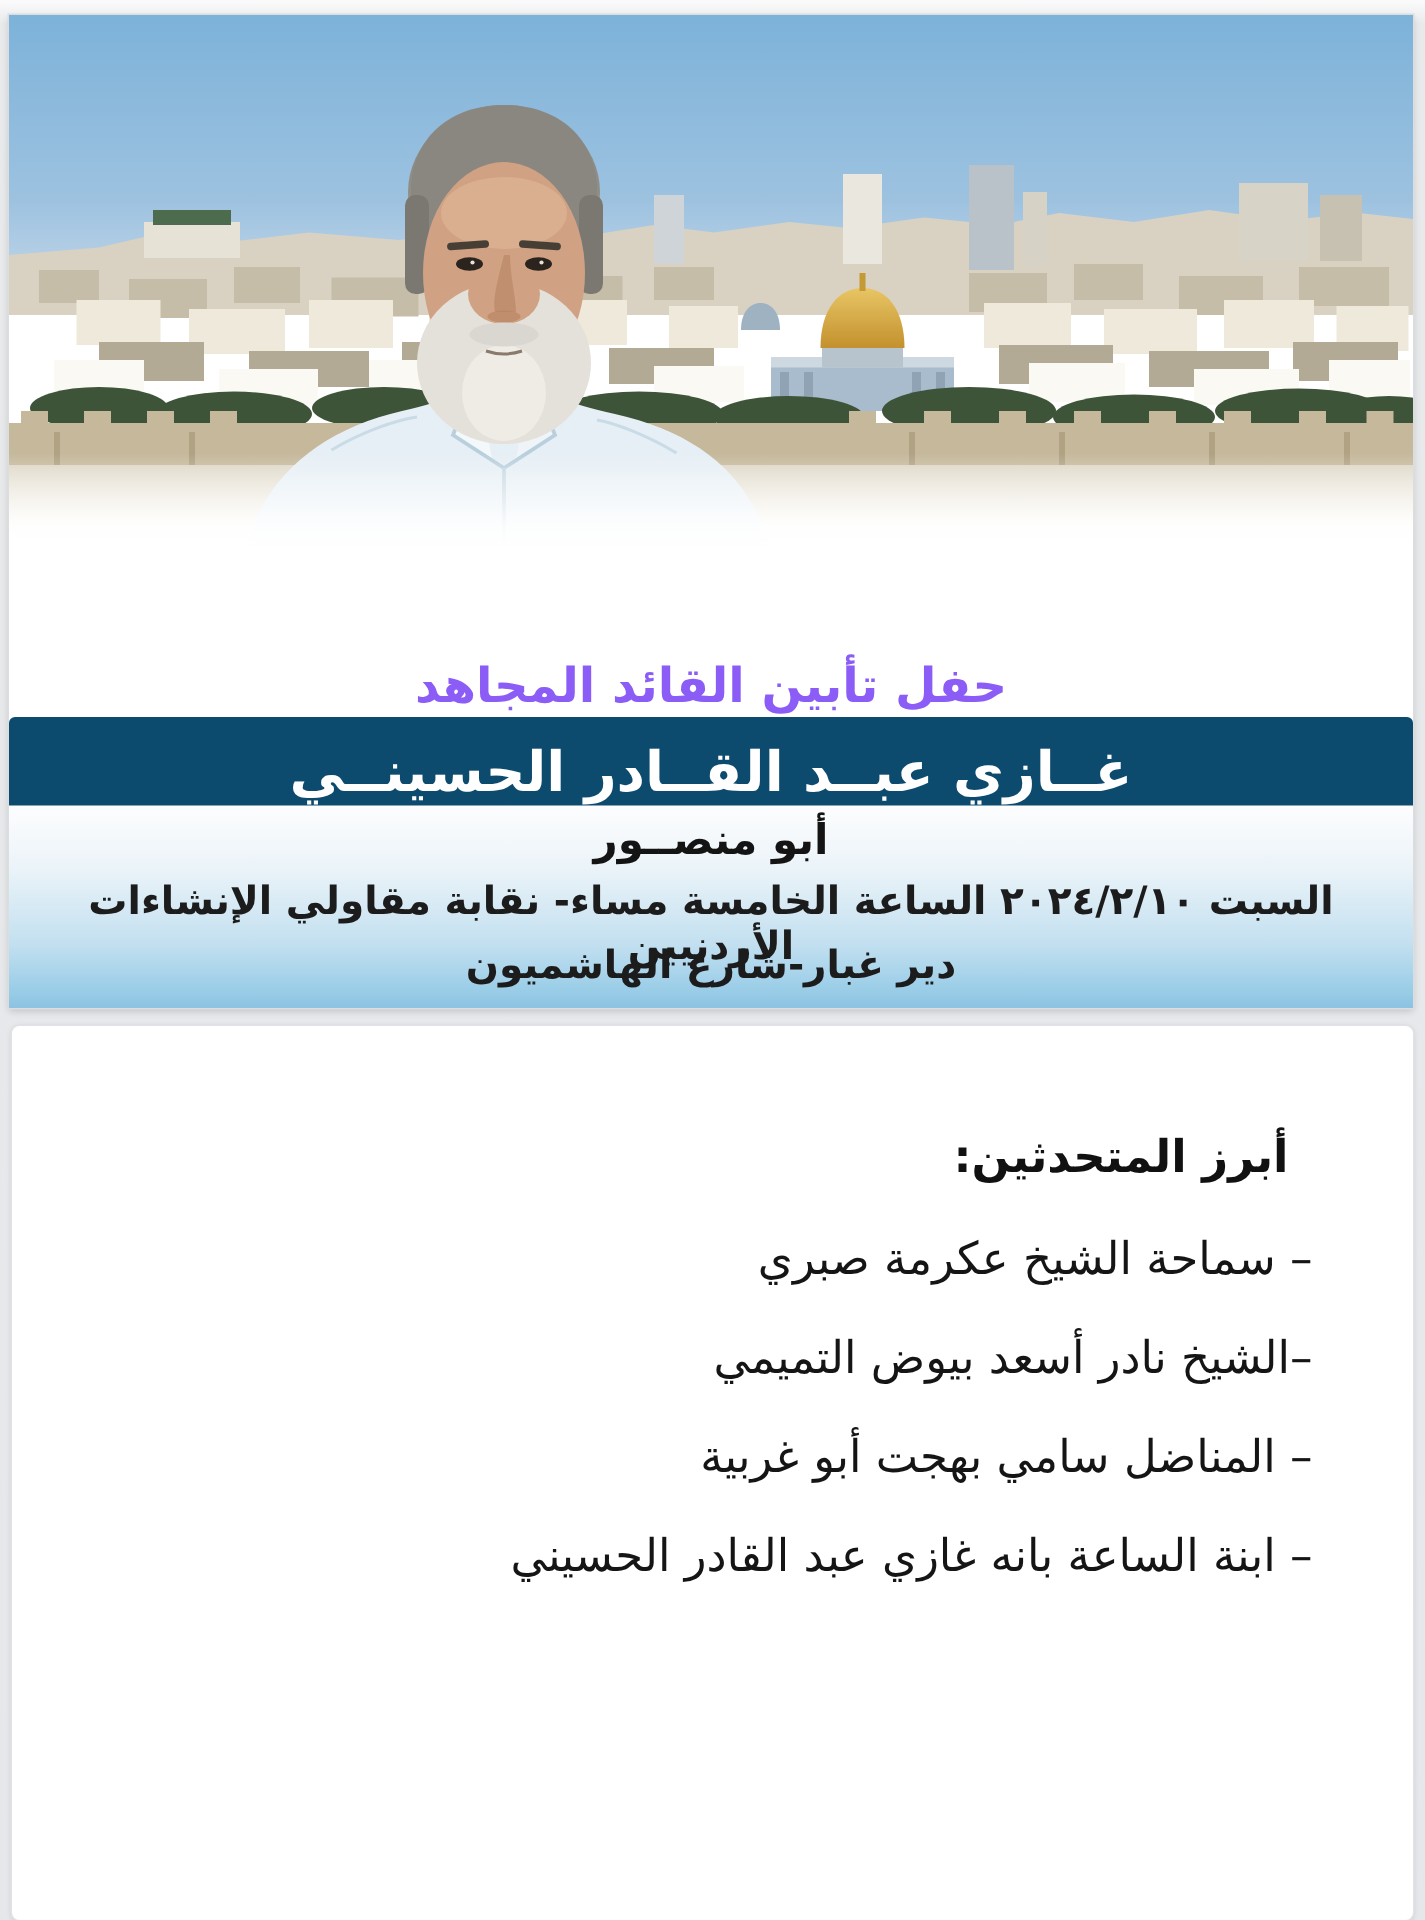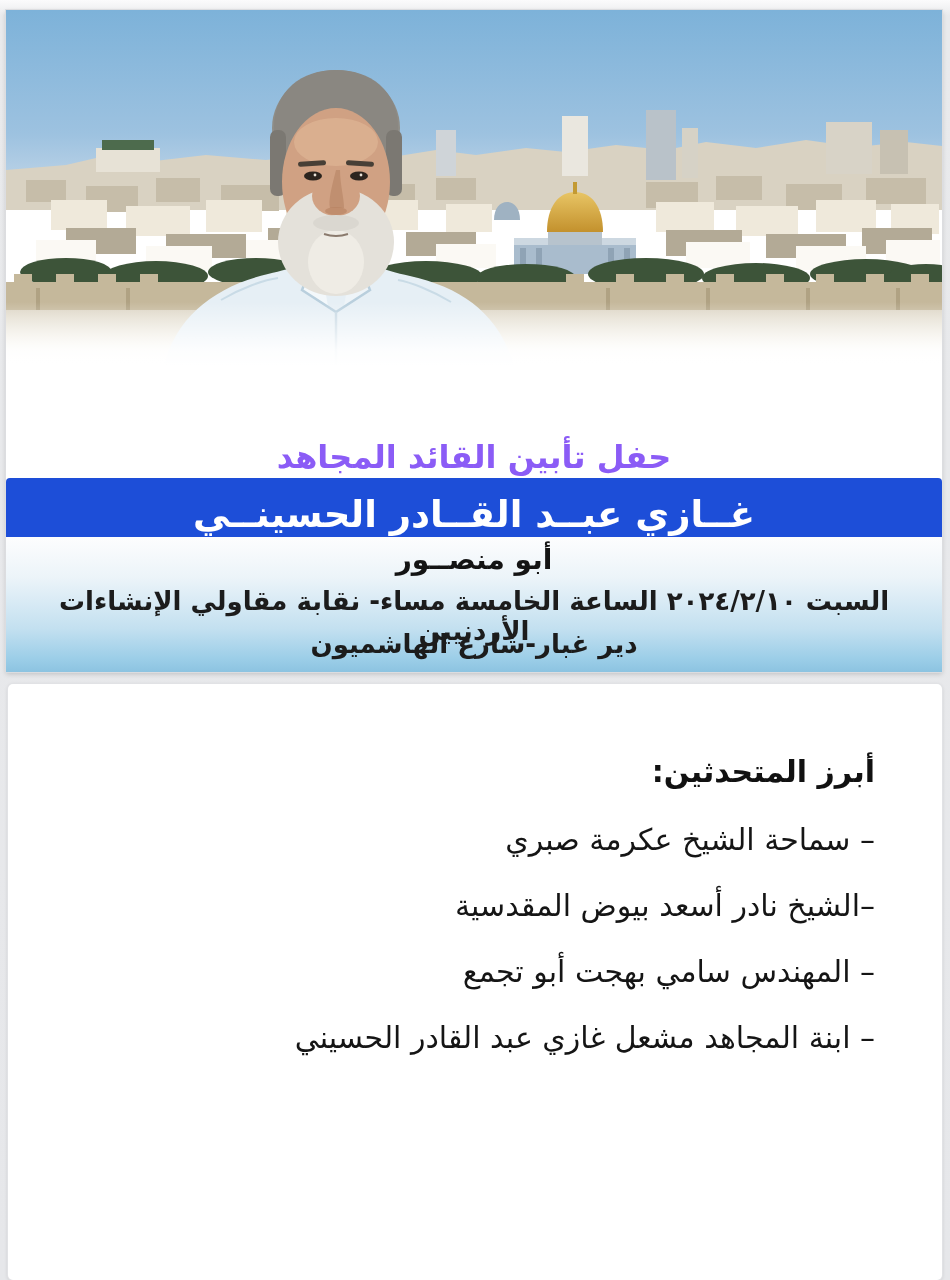--- a/index.html
+++ b/index.html
@@ -14,40 +14,40 @@
     left:6px;top:10px;width:936px;height:662px;
     box-shadow:0 0 0 1px #dcdde0,0 2px 5px rgba(0,0,0,.18);
   }
   .hero{position:absolute;left:0;top:0;width:936px;height:356px;}
   .txt{position:absolute;left:0;right:0;text-align:center;direction:rtl;font-weight:bold;}
   .intro1{top:322px;font-size:29px;color:#2b2b2b;}
   .intro2{top:376px;font-size:29px;color:#2b2b2b;}
   .event-title{top:428px;font-size:32px;color:#8b5cf6;}
   .name-banner{
     position:absolute;left:0;top:468px;width:936px;height:72px;
-    background:#1d4ed8;border-radius:4px;
+    background:#0c4a6e;border-radius:4px;
     display:flex;align-items:center;justify-content:center;
   }
   .name-banner .name{direction:rtl;font-weight:bold;font-size:37px;color:#ffffff;letter-spacing:0;}
   .footer-band{
     position:absolute;left:0;top:527px;width:936px;height:135px;
     background:linear-gradient(180deg,#fdfdfe 0%,#ecf4f9 30%,#c3e0f0 68%,#9ccee8 90%,#8cc3e1 100%);
   }
   .kunya{top:6px;font-size:28px;color:#141414;}
   .datetime{top:49px;font-size:26px;color:#1c1c1c;}
   .address{top:92px;font-size:26px;color:#1c1c1c;}
   
   .bottom-card{
     left:8px;top:684px;width:934px;height:596px;
     border-radius:5px;
     box-shadow:0 0 0 1px #e1e2e5,0 1px 4px rgba(0,0,0,.14);
     direction:rtl;
     padding:70px 67px 0 40px;box-sizing:border-box;
   }
-  .speakers-heading{font-size:30px;font-weight:bold;margin:0 0 32px 0;text-align:right;color:#111;}
+  .speakers-heading{font-size:30px;font-weight:bold;margin:0 16px 32px 0;text-align:right;color:#111;}
   .speakers-list{list-style:none;margin:0;padding:0;}
   .speakers-list li{
     font-size:30px;font-weight:normal;line-height:38px;margin:0 0 28px 0;
     text-align:right;color:#151515;white-space:nowrap;
   }
 </style>
 </head>
 <body>
 
 <div class="card top-card">
@@ -242,17 +242,17 @@
     <div class="txt kunya">أبو منصــور</div>
     <div class="txt datetime">السبت ٢٠٢٤/٢/١٠ الساعة الخامسة مساء- نقابة مقاولي الإنشاءات الأردنيين</div>
     <div class="txt address">دير غبار-شارع الهاشميون</div>
   </div>
 </div>
 
 <div class="card bottom-card">
   <h2 class="speakers-heading">أبرز المتحدثين:</h2>
   <ul class="speakers-list">
     <li>– سماحة الشيخ عكرمة صبري</li>
-    <li>–الشيخ نادر أسعد بيوض المقدسية</li>
-    <li>– المهندس سامي بهجت أبو تجمع</li>
-    <li>– ابنة المجاهد مشعل غازي عبد القادر الحسيني</li>
+    <li>–الشيخ نادر أسعد بيوض التميمي</li>
+    <li>– المناضل سامي بهجت أبو غربية</li>
+    <li>– ابنة الساعة بانه غازي عبد القادر الحسيني</li>
   </ul>
 </div>
 
 </body></html>

